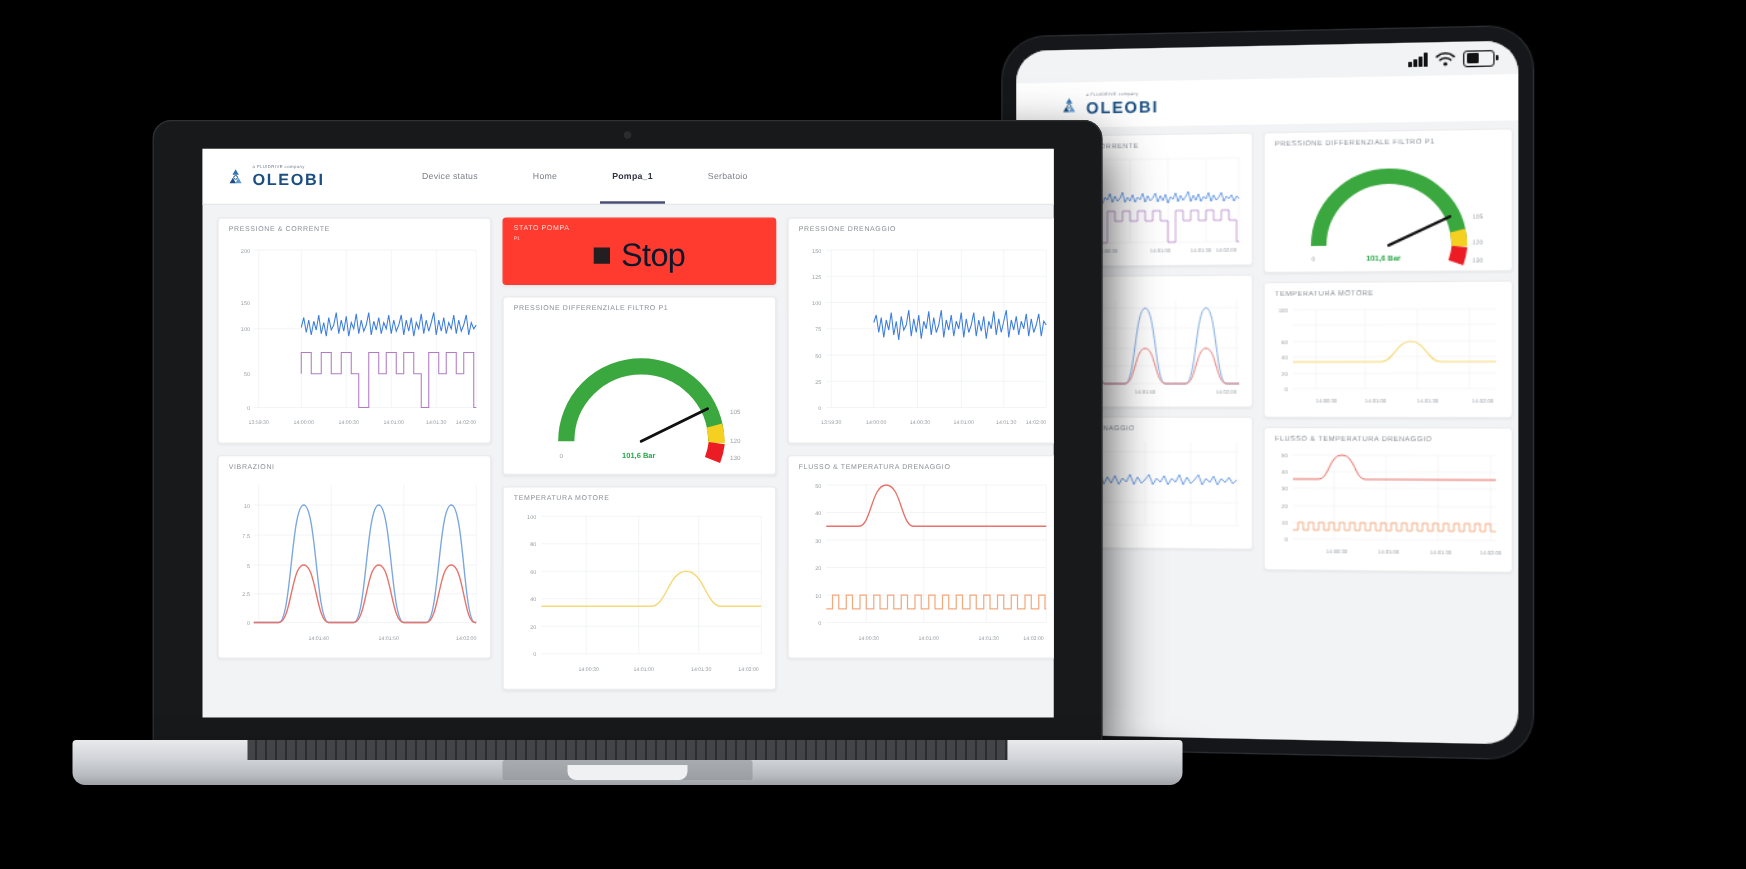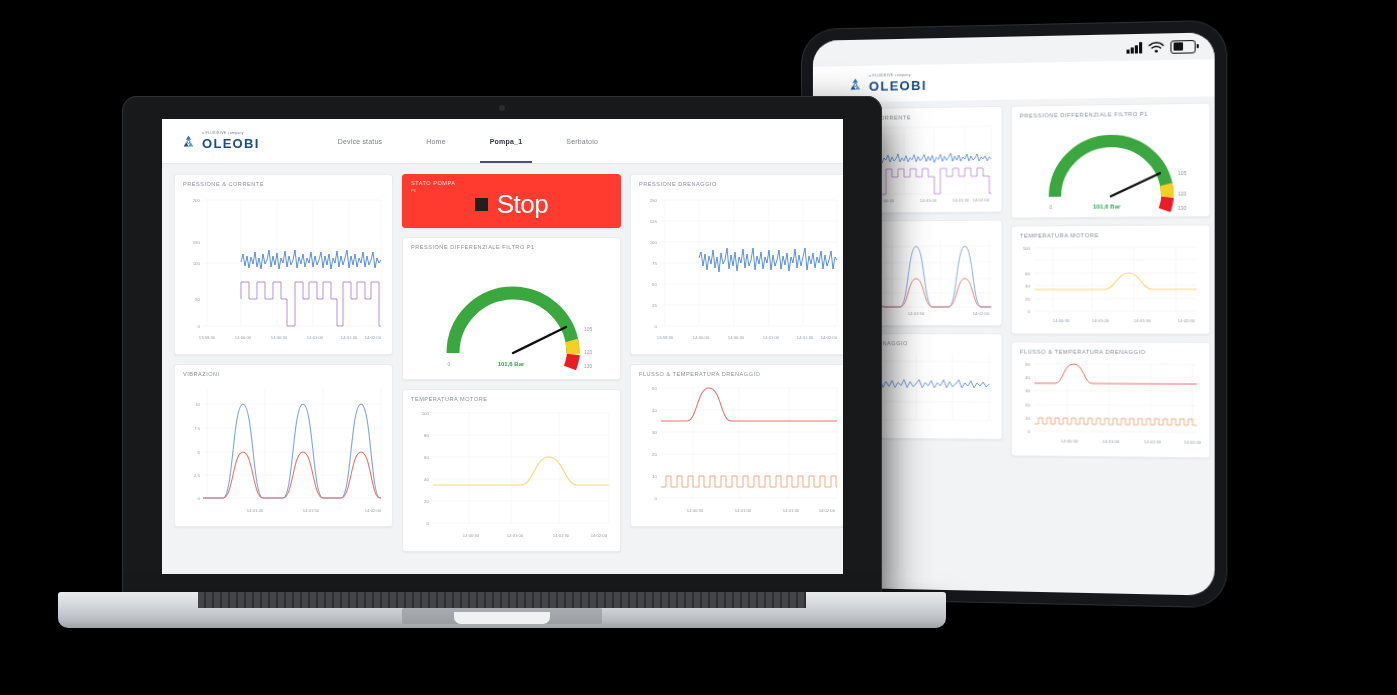--- a/index.html
+++ b/index.html
@@ -71,21 +71,21 @@
   .col2{width:219px;}
   .col3{width:219px;}
   .card{background:#fff;border:1px solid #ececee;border-radius:3px;
     box-shadow:0 1px 2px rgba(0,0,0,.05);padding:6px 8px 4px 8px;}
   .card-title{font-size:5.6px;letter-spacing:.5px;color:#8b9097;text-transform:uppercase;
     margin-bottom:3px;}
   .card.alarm{background:#ff3b30;border-color:#ff3b30;padding:5px 8px 7px 8px;}
   .card.alarm .card-title{color:#ffd9d6;}
   .alarm-sub{font-size:4px;color:#ffc9c4;margin-top:-1px;}
   .alarm-value{display:flex;align-items:center;justify-content:center;gap:9px;
-    font-size:26px;font-weight:400;color:#ffffff;letter-spacing:-.5px;margin-top:-4px;}
+    font-size:26px;font-weight:400;color:#0f172a;letter-spacing:-.5px;margin-top:-4px;}
   .alarm-sq{width:13px;height:13px;background:#231f20;display:inline-block;}
 
   svg{display:block;}
   .gauge-val{font-size:6px;font-weight:700;fill:#2aa84a;}
   .gauge-tick{font-size:5px;fill:#9aa0a6;}
   .ax{font-size:4.4px;fill:#9aa0a6;}
   .ax-t{font-size:4.2px;fill:#9aa0a6;}
   .grid{stroke:#eceef0;stroke-width:.5;}
 </style>
 </head>

